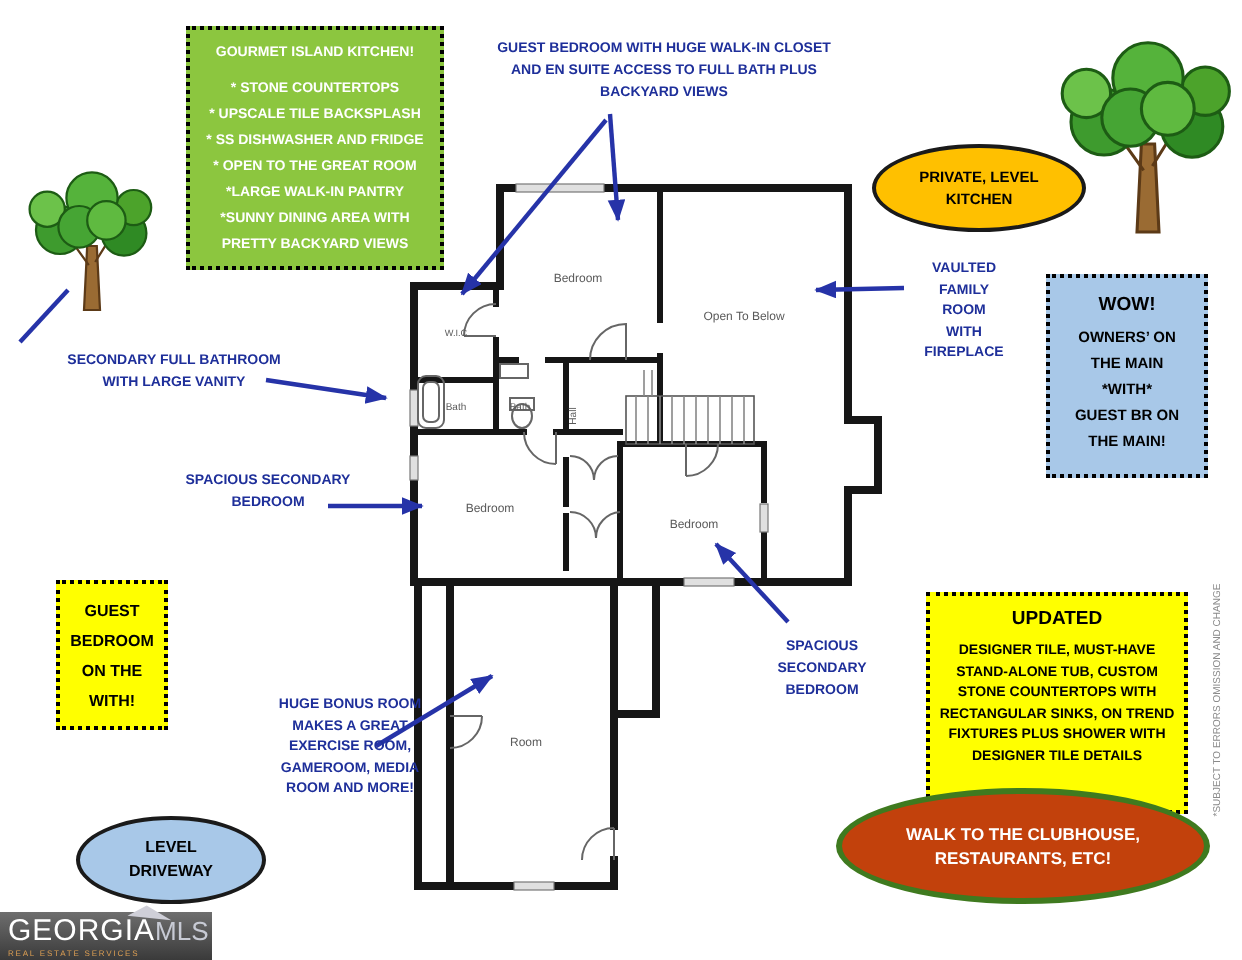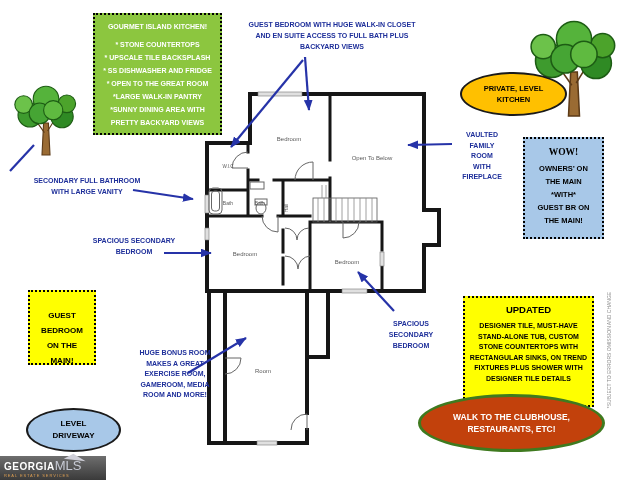--- a/index.html
+++ b/index.html
@@ -9,47 +9,47 @@
   .navy{position:absolute;color:#1E2F9A;font-weight:bold;text-align:center;}
   .box{position:absolute;border:2px dotted #000;text-align:center;font-weight:bold;box-sizing:border-box;}
   .oval{position:absolute;border-radius:50%;display:flex;flex-direction:column;justify-content:center;
         align-items:center;font-weight:bold;text-align:center;box-sizing:border-box;}
   .kitchen{left:93px;top:13px;width:129px;height:122px;background:#8CC63F;color:#fff;
            font-size:7px;line-height:13px;padding-top:5px;}
   .kitchen .title{margin-bottom:5px;}
   .guest-note{left:232px;top:19px;width:200px;font-size:7px;line-height:11px;}
   .pool{left:428px;top:15px;width:100px;height:52px;background:#5B9BD5;color:#fff;
         font-size:9.5px;line-height:18px;padding-top:7px;}
-  .backyard{left:460px;top:72px;width:107px;height:44px;background:#FFC000;border:2px solid #1a1a1a;
+  .backyard{left:436px;top:72px;width:107px;height:44px;background:#FFC000;border:2px solid #1a1a1a;
             font-size:7.5px;line-height:11px;color:#000;}
   .vaulted{left:445px;top:130px;width:74px;font-size:7px;line-height:10.5px;}
   .wow{left:523px;top:137px;width:81px;height:102px;background:#A8C8E8;color:#000;
        font-size:7.5px;line-height:13px;padding-top:7px;}
-  .wow .title{font-size:9.5px;margin-bottom:3px;font-family:Liberation Serif, serif;}
+  .wow .title{font-size:9.5px;margin-bottom:3px;}
   .secbath{left:28px;top:175px;width:118px;font-size:7px;line-height:11px;}
   .spacleft{left:88px;top:235px;width:92px;font-size:7px;line-height:11px;}
-  .guestmain{left:28px;top:290px;width:68px;height:75px;background:#FFFF00;color:#000;
-             font-size:8px;line-height:15px;padding-top:16px;}
-  .driveway{left:26px;top:408px;width:95px;height:44px;background:#A8C8E8;border:2px solid #1a1a1a;
+  .guestmain{left:28px;top:290px;width:56px;height:75px;background:#FFFF00;color:#000;
+             font-size:8px;line-height:15px;padding-top:6px;}
+  .driveway{left:38px;top:408px;width:95px;height:44px;background:#A8C8E8;border:2px solid #1a1a1a;
             font-size:8px;line-height:12px;color:#000;}
   .bonus{left:114px;top:348px;width:122px;font-size:7px;line-height:10.5px;}
   .spacright{left:378px;top:318px;width:66px;font-size:7px;line-height:11px;}
   .ownersbath{left:463px;top:268px;width:131px;height:111px;background:#FFFF00;color:#000;
               font-size:7px;line-height:10.5px;padding-top:6px;margin-top:28px;}
   .ownersbath .title{font-size:9.5px;line-height:12px;}
   .ownersbath .gap{height:5px;}
   .clubhouse{left:418px;top:394px;width:187px;height:58px;background:#c2410c;
              border:3px solid #3F7A1F;color:#fff;font-size:8.5px;line-height:12px;}
   .disclaimer{position:absolute;left:541px;top:345px;width:140px;height:10px;
               transform:rotate(-90deg);font-size:5px;color:#8a8a8a;text-align:center;}
   .logo{position:absolute;left:0;top:456px;width:106px;height:24px;
         background:linear-gradient(180deg,#6e6e6e,#3a3a3a);display:flex;flex-direction:column;
         justify-content:center;padding-left:4px;box-sizing:border-box;}
   .logo-row{display:flex;align-items:baseline;line-height:1;position:relative;}
-  .logo-georgia{color:#ffffff;font-size:10px;font-weight:bold;letter-spacing:0.5px;}
+  .logo-georgia{color:#ffffff;font-size:15px;font-weight:normal;letter-spacing:0.5px;}
   .logo-mls{color:#c7cad4;font-size:13px;font-weight:normal;}
   .logo-swoosh{position:absolute;left:60px;top:-5px;width:0;height:0;
                border-left:9px solid transparent;border-right:13px solid transparent;
                border-bottom:6px solid #cfcfd8;transform:rotate(6deg);}
   .logo-tag{color:#DB9E53;font-size:4px;letter-spacing:0.9px;margin-top:1px;white-space:nowrap;}
 </style>
 </head>
 <body>
 
 <div id="page">
@@ -201,21 +201,21 @@
 
   <div class="navy spacleft">
     <div>SPACIOUS SECONDARY</div>
     <div>BEDROOM</div>
   </div>
 
   <div class="box guestmain">
     <div>GUEST</div>
     <div>BEDROOM</div>
     <div>ON THE</div>
-    <div>MAIN!</div>
+    <div>WITH!</div>
   </div>
 
   <div class="oval driveway">
     <div>LEVEL</div>
     <div>DRIVEWAY</div>
   </div>
 
   <div class="navy bonus">
     <div>HUGE BONUS ROOM</div>
     <div>MAKES A GREAT</div>

